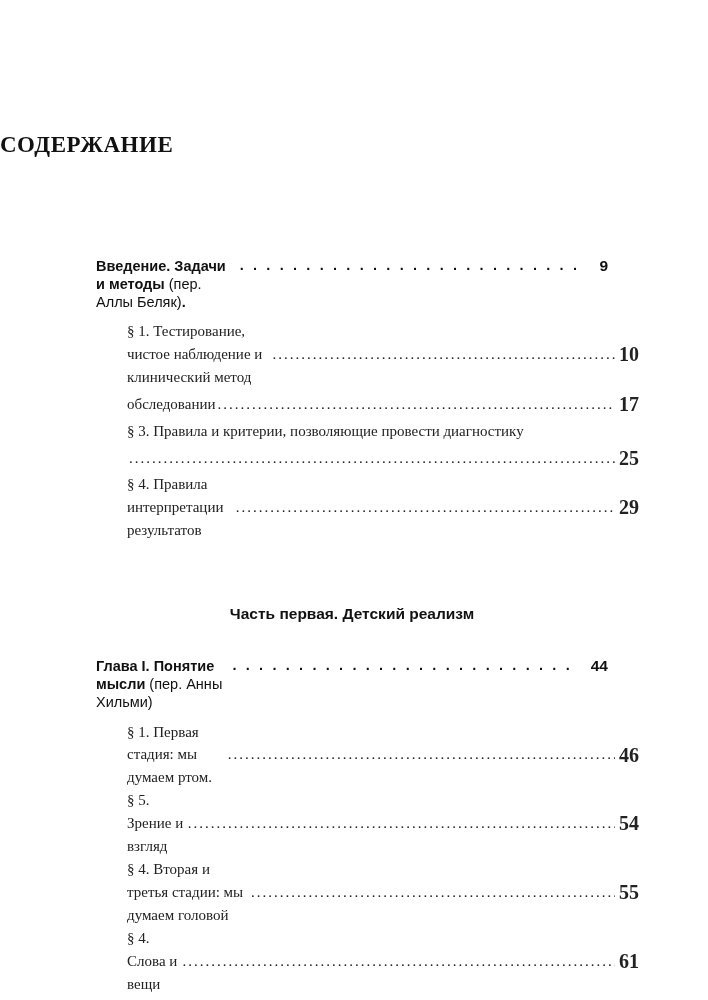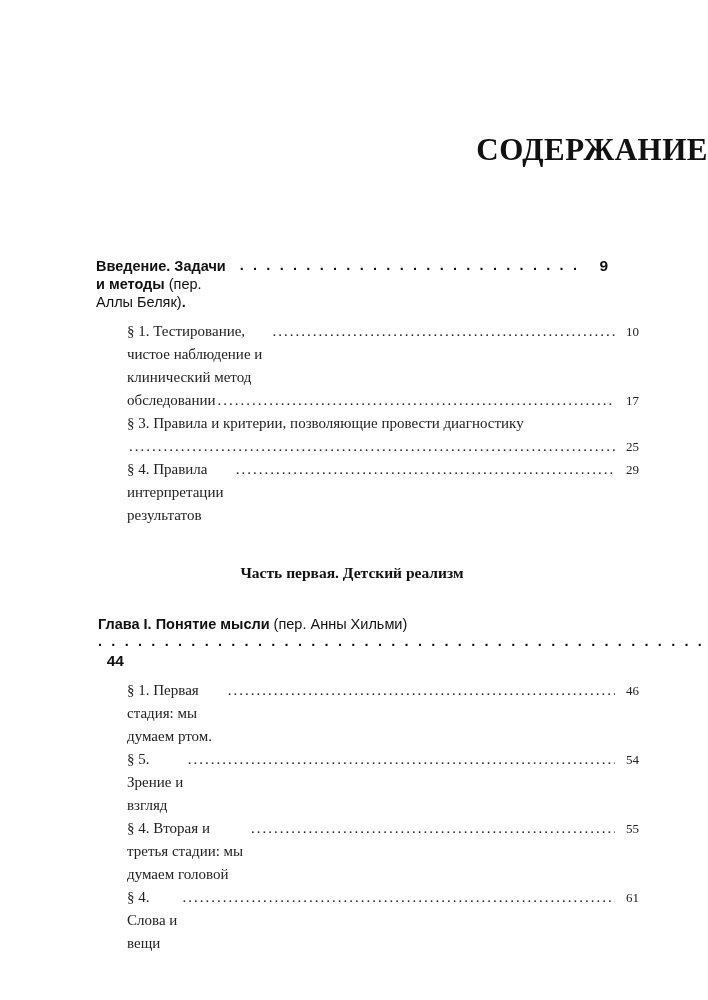--- a/index.html
+++ b/index.html
@@ -17,24 +17,24 @@
     color: #1a1a1a;
     -webkit-font-smoothing: antialiased;
   }
 
   
   .toc-title {
     position: absolute;
     top: 132px;
     left: 0;
     width: 708px;
-    text-align: right;
+    text-align: left;
     font-family: "Liberation Serif", "DejaVu Serif", serif;
     font-weight: bold;
-    font-size: 31px;
+    font-size: 23px;
     letter-spacing: 0.5px;
     color: #111111;
   }
 
   
   .toc-body {
     position: absolute;
     top: 256px;
     left: 96px;
     width: 512px;
@@ -80,44 +80,46 @@
     min-width: 26px;
   }
 
   
   .entry-sub {
     font-family: "Liberation Serif", "DejaVu Serif", serif;
     font-size: 15px;
     color: #222222;
     line-height: 1.53;
     padding-left: 31px;
+    align-items: center;
   }
   .entry-sub .lead {
     letter-spacing: 2.0px;
     font-size: 15px;
   }
   .entry-sub .pg {
-    font-size: 13px;
+    font-size: 20px;
     min-width: 22px;
+    font-weight: bold;
   }
 
   
   .part-heading {
     font-family: "Liberation Sans", "DejaVu Sans", sans-serif;
     font-weight: bold;
     font-size: 15.5px;
     text-align: center;
     color: #111111;
     width: 100%;
   }
 
   
   .gap-sub-first { margin-top: 9px; }
-  .gap-part { margin-top: 37px; font-family: Liberation Serif, serif; }
-  .gap-chapter { margin-top: 33px; flex-direction: column; }
+  .gap-part { margin-top: 63px; }
+  .gap-chapter { margin-top: 33px; }
 </style>
 </head>
 <body>
 
 <div class="page">
 
   <div class="toc-title">СОДЕРЖАНИЕ</div>
 
   <div class="toc-body">
       <div class="entry-major row ">

